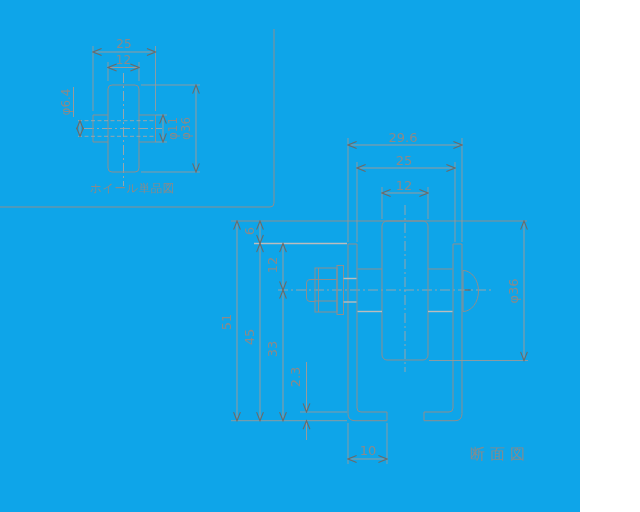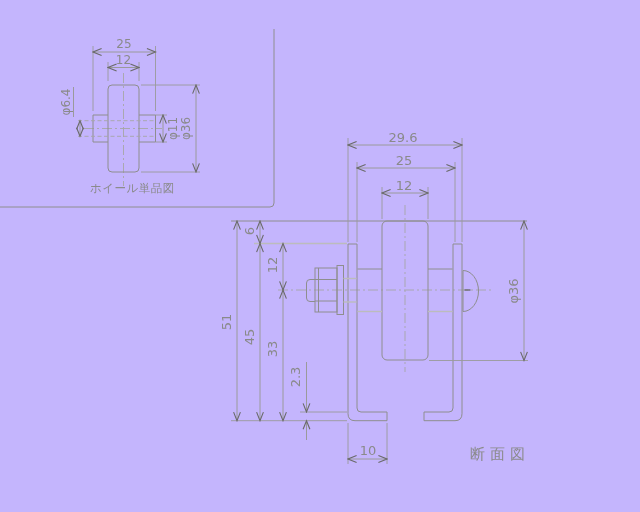--- a/index.html
+++ b/index.html
@@ -1,16 +1,16 @@
 <!DOCTYPE html>
 <html style="--line: #8e8e8e; --light: #bcbcbc; --dim: #9a9a9a; --center: #a6a6a6; --text: #8a8a8a;"><head>
 <meta charset="utf-8">
 <style>
   html,body{margin:0;padding:0;background:#ffffff;}
-  .stage{position:relative;width:640px;height:512px;background:#c4b5fd;overflow:hidden;
+  .stage{position:relative;width:580px;height:512px;background:#0ea5e9;overflow:hidden;
          font-family:"DejaVu Sans","Liberation Sans",sans-serif;}
   svg{position:absolute;left:0;top:0;}
   svg text{fill:var(--text,#8a8a8a);}
   .obj   {stroke:var(--line,#8e8e8e);stroke-width:1;fill:none;}
   .light {stroke:var(--light,#bcbcbc);stroke-width:1.4;fill:none;}
   .dim   {stroke:var(--dim,#9a9a9a);stroke-width:1;fill:none;}
   .ext   {stroke:var(--dim,#a3a3a3);stroke-width:0.9;fill:none;}
   .cl    {stroke:var(--center,#a6a6a6);stroke-width:0.9;fill:none;stroke-dasharray:10 3 2 3;}
   .hid   {stroke:var(--center,#a8a8a8);stroke-width:0.9;fill:none;stroke-dasharray:4 2.5;}
   .dtxt  {font-size:13px;}

